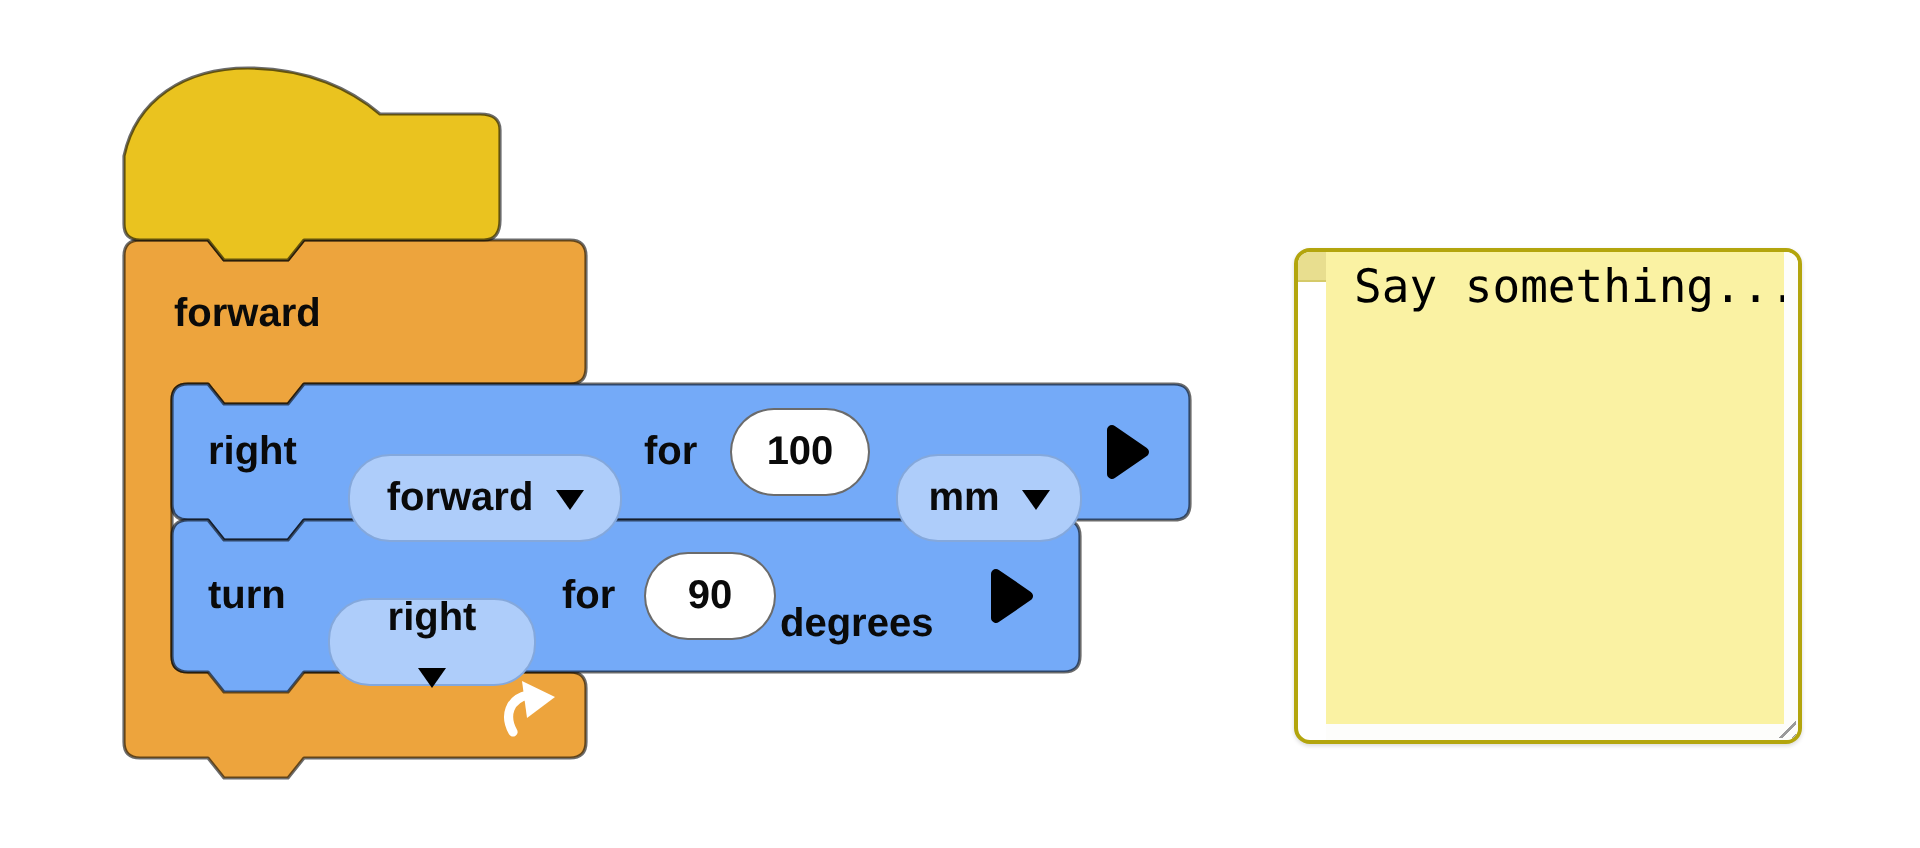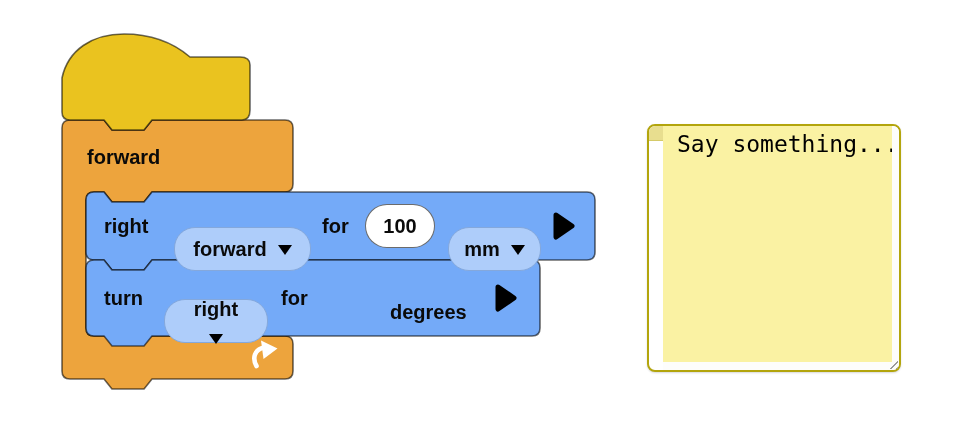--- a/index.html
+++ b/index.html
@@ -100,20 +100,23 @@
   <svg class="expand" style="left:551px;top:211px" width="26" height="30">
     <path d="M5 4 L21 15 L5 26 Z" fill="#000" stroke="#000" stroke-width="5" stroke-linejoin="round" stroke-linecap="round"></path>
   </svg>
 
   <div class="lbl" style="left:104px;top:285px">turn</div>
   <div class="dropdown" style="left:164px;top:276px;width:104px;flex-direction:column;">
     <span>right</span>
     <span class="dd-arrow"></span>
   </div>
   <div class="lbl" style="left:281px;top:285px">for</div>
+  <div class="oval" style="left:322px;top:276px;width:66px;">
+    <span>90</span>
+  </div>
   <div class="lbl" style="left:390px;top:299px">degrees</div>
   <svg class="expand" style="left:493px;top:283px" width="26" height="30">
     <path d="M5 4 L21 15 L5 26 Z" fill="#000" stroke="#000" stroke-width="5" stroke-linejoin="round" stroke-linecap="round"></path>
   </svg>
 
   <div class="note">
     <div class="note-header"></div>
     <div class="note-body">
       <div class="note-text-area">Say something...</div>
       <div class="note-grip"></div>

